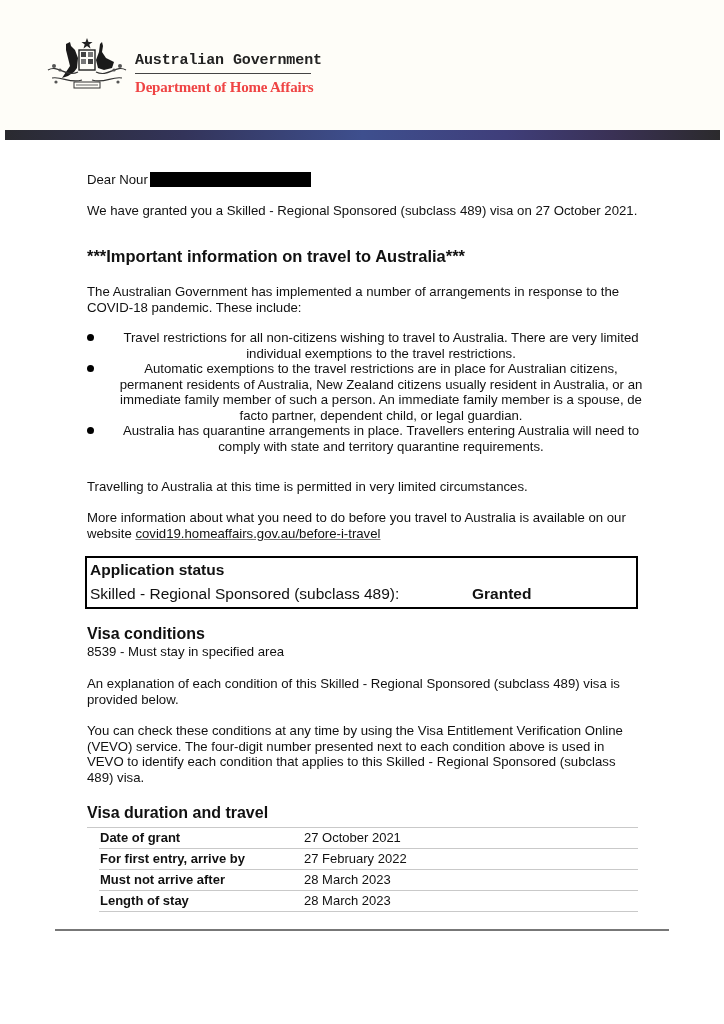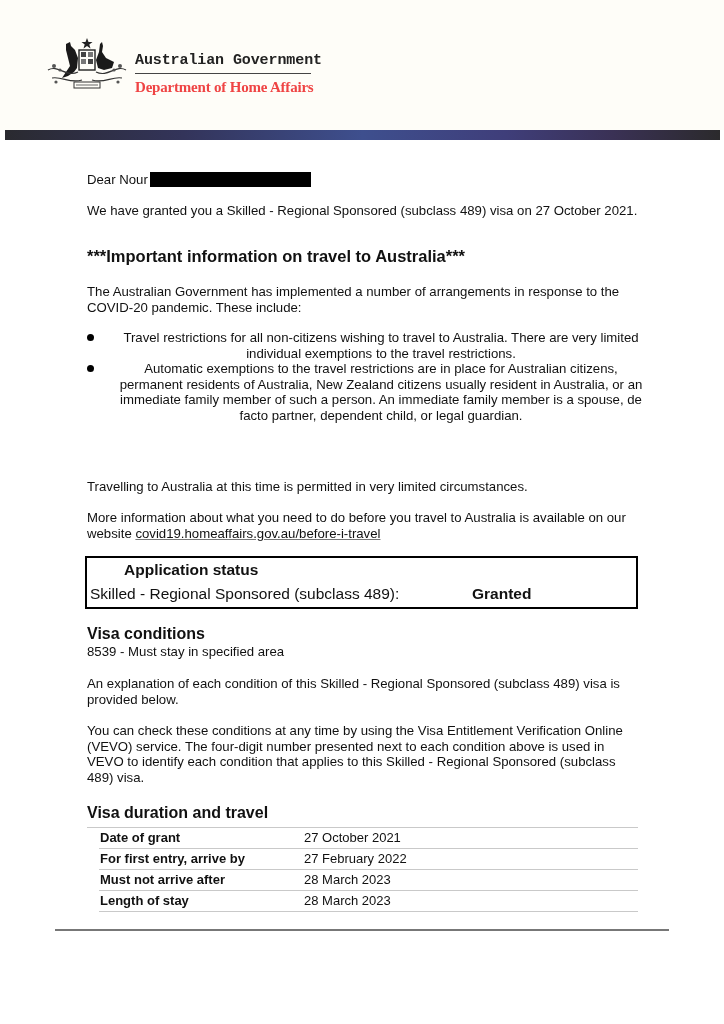--- a/index.html
+++ b/index.html
@@ -18,21 +18,21 @@
   .content { position: absolute; left: 87px; top: 0; width: 552px; font-size: 13.2px; line-height: 15.5px; }
   .p { position: absolute; left: 0; width: 552px; }
   .redact { display: inline-block; width: 161px; height: 15px; background: #000; vertical-align: -3px; margin-left: 2px; }
   .h-imp { position: absolute; left: 0; font-weight: bold; font-size: 16.5px; }
   .bullets { position: absolute; left: 0; top: 330px; width: 560px; text-align: center; }
   .bullet { position: relative; padding-left: 28px; margin-bottom: 0; }
   .bullet .dot { position: absolute; left: 0; top: 4px; width: 7px; height: 7px; border-radius: 50%; background: #000; }
   .link { text-decoration: underline; text-decoration-color: #777; color: #111; cursor: pointer; }
 
   .status-box { position: absolute; left: 85px; top: 556px; width: 549px; height: 49px; border: 2px solid #000; }
-  .status-title { position: absolute; left: 3px; top: 3px; font-weight: bold; font-size: 15.5px; margin-left: 34px; }
+  .status-title { position: absolute; left: 3px; top: 3px; font-weight: bold; font-size: 15.5px; }
   .status-label { position: absolute; left: 3px; top: 27px; font-size: 15.5px; }
   .status-value { position: absolute; left: 385px; top: 27px; font-weight: bold; font-size: 15.5px; }
 
   .h-sec { position: absolute; left: 87px; font-weight: bold; font-size: 16px; }
   .table { position: absolute; left: 87px; top: 827px; width: 551px; border-top: 1px solid #c9c9c9; }
   .row { position: relative; height: 20px; border-bottom: 1px solid #c9c9c9; font-size: 13px; margin-left: 12px; }
   .row .k { position: absolute; left: 1px; top: 2px; font-weight: bold; }
   .row .v { position: absolute; left: 205px; top: 2px; }
   .footer-rule { position: absolute; left: 55px; top: 929px; width: 614px; height: 2px; background: #777; }
 </style>
@@ -70,25 +70,26 @@
   <div class="dept-name">Department of Home Affairs</div>
 </div>
 <div class="band"></div>
 
 <div class="content">
   <div class="p" style="top:172px">
     <span>Dear Nour</span><span class="redact"></span>
   </div>
   <div class="p" style="top:203px">We have granted you a Skilled - Regional Sponsored (subclass 489) visa on 27 October 2021.</div>
   <div class="h-imp" style="top:249px">***Important information on travel to Australia***</div>
-  <div class="p" style="top:284px">The Australian Government has implemented a number of arrangements in response to the COVID-20 pandemic. These include:</div>
+  <div class="p" style="top:284px">The Australian Government has implemented a number of arrangements in response to the COVID-18 pandemic. These include:</div>
 
   <div class="bullets">
     <div class="bullet"><span class="dot"></span><span>Travel restrictions for all non-citizens wishing to travel to Australia. There are very limited individual exemptions to the travel restrictions.</span></div>
     <div class="bullet"><span class="dot"></span><span>Automatic exemptions to the travel restrictions are in place for Australian citizens, permanent residents of Australia, New Zealand citizens usually resident in Australia, or an immediate family member of such a person. An immediate family member is a spouse, de facto partner, dependent child, or legal guardian.</span></div>
+    <div class="bullet"><span class="dot"></span><span>Australia has quarantine arrangements in place. Travellers entering Australia will need to comply with state and territory quarantine requirements.</span></div>
   </div>
 
   <div class="p" style="top:479px">Travelling to Australia at this time is permitted in very limited circumstances.</div>
   <div class="p" style="top:510px">
     <span>More information about what you need to do before you travel to Australia is available on our website</span>
     <span class="link">covid19.homeaffairs.gov.au/before-i-travel</span>
   </div>
 </div>
 
 <div class="status-box">

